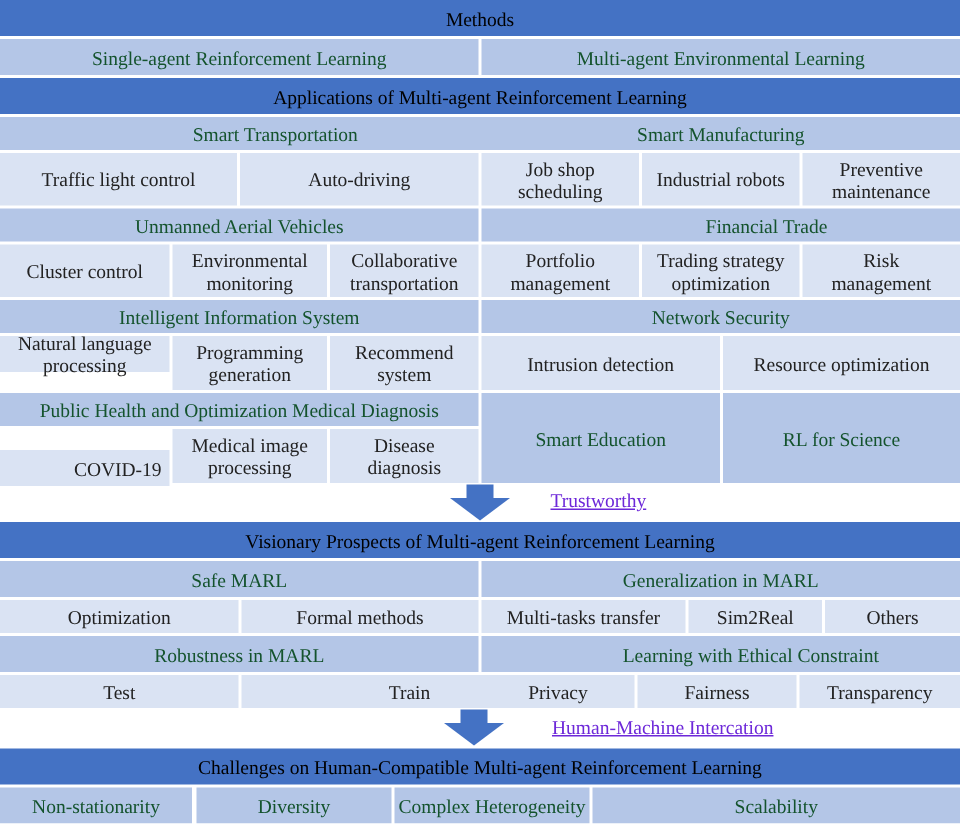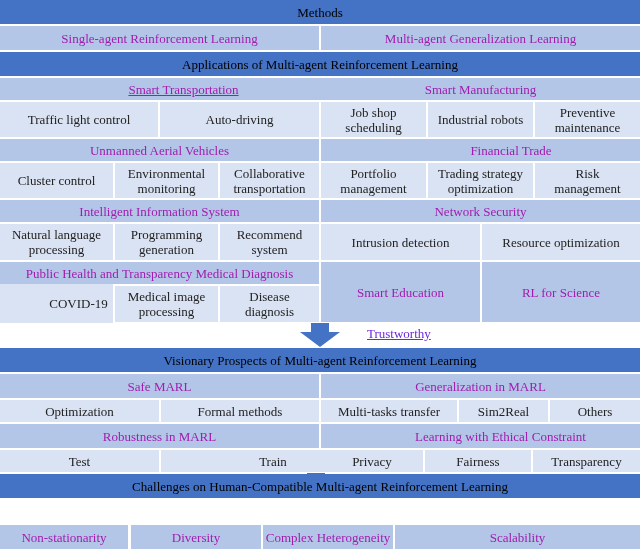--- a/index.html
+++ b/index.html
@@ -1,65 +1,65 @@
 <!DOCTYPE html>
 <html><head>
 <meta charset="utf-8">
 <style>
   html, body { margin: 0; padding: 0; background: #ffffff; }
   body { width: 640px; height: 549px; position: relative; overflow: hidden;
          font-family: "Liberation Serif", "DejaVu Serif", serif; color: #222; }
   .box { position: absolute; box-sizing: border-box; display: flex; align-items: center;
          justify-content: center; text-align: center; line-height: 15px; }
   .dark { background: #4472c4; color: #000000; font-size: 13px; }
-  .mid { background: #b4c6e7; color: #a21caf; font-size: 13px; }
+  .mid { background: #b4c6e7; color: #14532d; font-size: 13px; }
   .light { background: #dae3f3; color: #222; font-size: 13px; }
   .label { position: absolute; font-size: 13px; color: #6d28d9; text-decoration: underline; }
   .arrow { position: absolute; width: 0; height: 0; }
   .arrow-shaft { position: absolute; background: #4472c4; }
 </style>
 </head>
 <body>
 
 <div class="box dark" style="left:0;top:0;width:640px;height:24px;">Methods</div>
 <div class="box mid" style="left:0;top:26px;width:319px;height:24px;">Single-agent Reinforcement Learning</div>
-<div class="box mid" style="left:321px;top:26px;width:319px;height:24px;">Multi-agent Generalization Learning</div>
+<div class="box mid" style="left:321px;top:26px;width:319px;height:24px;">Multi-agent Environmental Learning</div>
 
 <div class="box dark" style="left:0;top:52px;width:640px;height:24px;">Applications of Multi-agent Reinforcement Learning</div>
 
-<div class="box mid" style="left:0;top:78px;width:367px;height:22px;text-decoration:underline;">Smart Transportation</div>
+<div class="box mid" style="left:0;top:78px;width:367px;height:22px;">Smart Transportation</div>
 <div class="box light" style="left:0;top:102px;width:158px;height:35px;">Traffic light control</div>
 <div class="box light" style="left:160px;top:102px;width:159px;height:35px;">Auto-driving</div>
 
 <div class="box mid" style="left:321px;top:78px;width:319px;height:22px;">Smart Manufacturing</div>
 <div class="box light" style="left:321px;top:102px;width:105px;height:35px;padding:0 10px;">Job shop scheduling</div>
 <div class="box light" style="left:428px;top:102px;width:105px;height:35px;">Industrial robots</div>
 <div class="box light" style="left:535px;top:102px;width:105px;height:35px;padding:0 12px;">Preventive maintenance</div>
 
 <div class="box mid" style="left:0;top:139px;width:319px;height:22px;">Unmanned Aerial Vehicles</div>
 <div class="box light" style="left:0;top:163px;width:113px;height:35px;">Cluster control</div>
 <div class="box light" style="left:115px;top:163px;width:103px;height:35px;">Environmental monitoring</div>
 <div class="box light" style="left:220px;top:163px;width:99px;height:35px;">Collaborative transportation</div>
 
 <div class="box mid" style="left:321px;top:139px;width:380px;height:22px;">Financial Trade</div>
 <div class="box light" style="left:321px;top:163px;width:105px;height:35px;padding:0 12px;">Portfolio management</div>
 <div class="box light" style="left:428px;top:163px;width:105px;height:35px;">Trading strategy optimization</div>
 <div class="box light" style="left:535px;top:163px;width:105px;height:35px;padding:0 12px;">Risk management</div>
 
 <div class="box mid" style="left:0;top:200px;width:319px;height:22px;">Intelligent Information System</div>
-<div class="box light" style="left:0;top:224px;width:113px;height:36px;">Natural language processing</div>
+<div class="box light" style="left:0;top:224px;width:113px;height:24px;">Natural language processing</div>
 <div class="box light" style="left:115px;top:224px;width:103px;height:36px;">Programming generation</div>
 <div class="box light" style="left:220px;top:224px;width:99px;height:36px;padding:0 14px;">Recommend system</div>
 
 <div class="box mid" style="left:321px;top:200px;width:319px;height:22px;">Network Security</div>
 <div class="box light" style="left:321px;top:224px;width:159px;height:36px;">Intrusion detection</div>
 <div class="box light" style="left:482px;top:224px;width:158px;height:36px;">Resource optimization</div>
 
-<div class="box mid" style="left:0;top:262px;width:319px;height:22px;">Public Health and Transparency Medical Diagnosis</div>
-<div class="box light" style="left:0;top:284px;width:113px;height:39px;padding-left:44px;">COVID-19</div>
+<div class="box mid" style="left:0;top:262px;width:319px;height:22px;">Public Health and Optimization Medical Diagnosis</div>
+<div class="box light" style="left:0;top:300px;width:113px;height:24px;padding-left:44px;">COVID-19</div>
 <div class="box light" style="left:115px;top:286px;width:103px;height:36px;">Medical image processing</div>
 <div class="box light" style="left:220px;top:286px;width:99px;height:36px;padding:0 18px;">Disease diagnosis</div>
 
 <div class="box mid" style="left:321px;top:262px;width:159px;height:60px;">Smart Education</div>
 <div class="box mid" style="left:482px;top:262px;width:158px;height:60px;">RL for Science</div>
 
 <div class="arrow-shaft" style="left:311px;top:323px;width:18px;height:10px;"></div>
 <div class="arrow" style="left:300px;top:332px;border-left:20px solid transparent;border-right:20px solid transparent;border-top:15px solid #4472c4;"></div>
 <div class="label" style="left:367px;top:326px;">Trustworthy</div>
 
@@ -80,17 +80,17 @@
 
 <div class="box mid" style="left:321px;top:424px;width:319px;height:24px;padding-left:40px;">Learning with Ethical Constraint</div>
 <div class="box light" style="left:321px;top:450px;width:102px;height:22px;">Privacy</div>
 <div class="box light" style="left:425px;top:450px;width:106px;height:22px;">Fairness</div>
 <div class="box light" style="left:533px;top:450px;width:107px;height:22px;">Transparency</div>
 
 <div class="arrow-shaft" style="left:307px;top:473px;width:18px;height:10px;"></div>
 <div class="arrow" style="left:296px;top:482px;border-left:20px solid transparent;border-right:20px solid transparent;border-top:15px solid #4472c4;"></div>
 <div class="label" style="left:368px;top:477px;">Human-Machine Intercation</div>
 
-<div class="box dark" style="left:0;top:474px;width:640px;height:24px;">Challenges on Human-Compatible Multi-agent Reinforcement Learning</div>
+<div class="box dark" style="left:0;top:499px;width:640px;height:24px;">Challenges on Human-Compatible Multi-agent Reinforcement Learning</div>
 <div class="box mid" style="left:0;top:525px;width:128px;height:24px;">Non-stationarity</div>
 <div class="box mid" style="left:131px;top:525px;width:130px;height:24px;">Diversity</div>
 <div class="box mid" style="left:263px;top:525px;width:130px;height:24px;">Complex Heterogeneity</div>
 <div class="box mid" style="left:395px;top:525px;width:245px;height:24px;">Scalability</div>
 
 </body></html>

